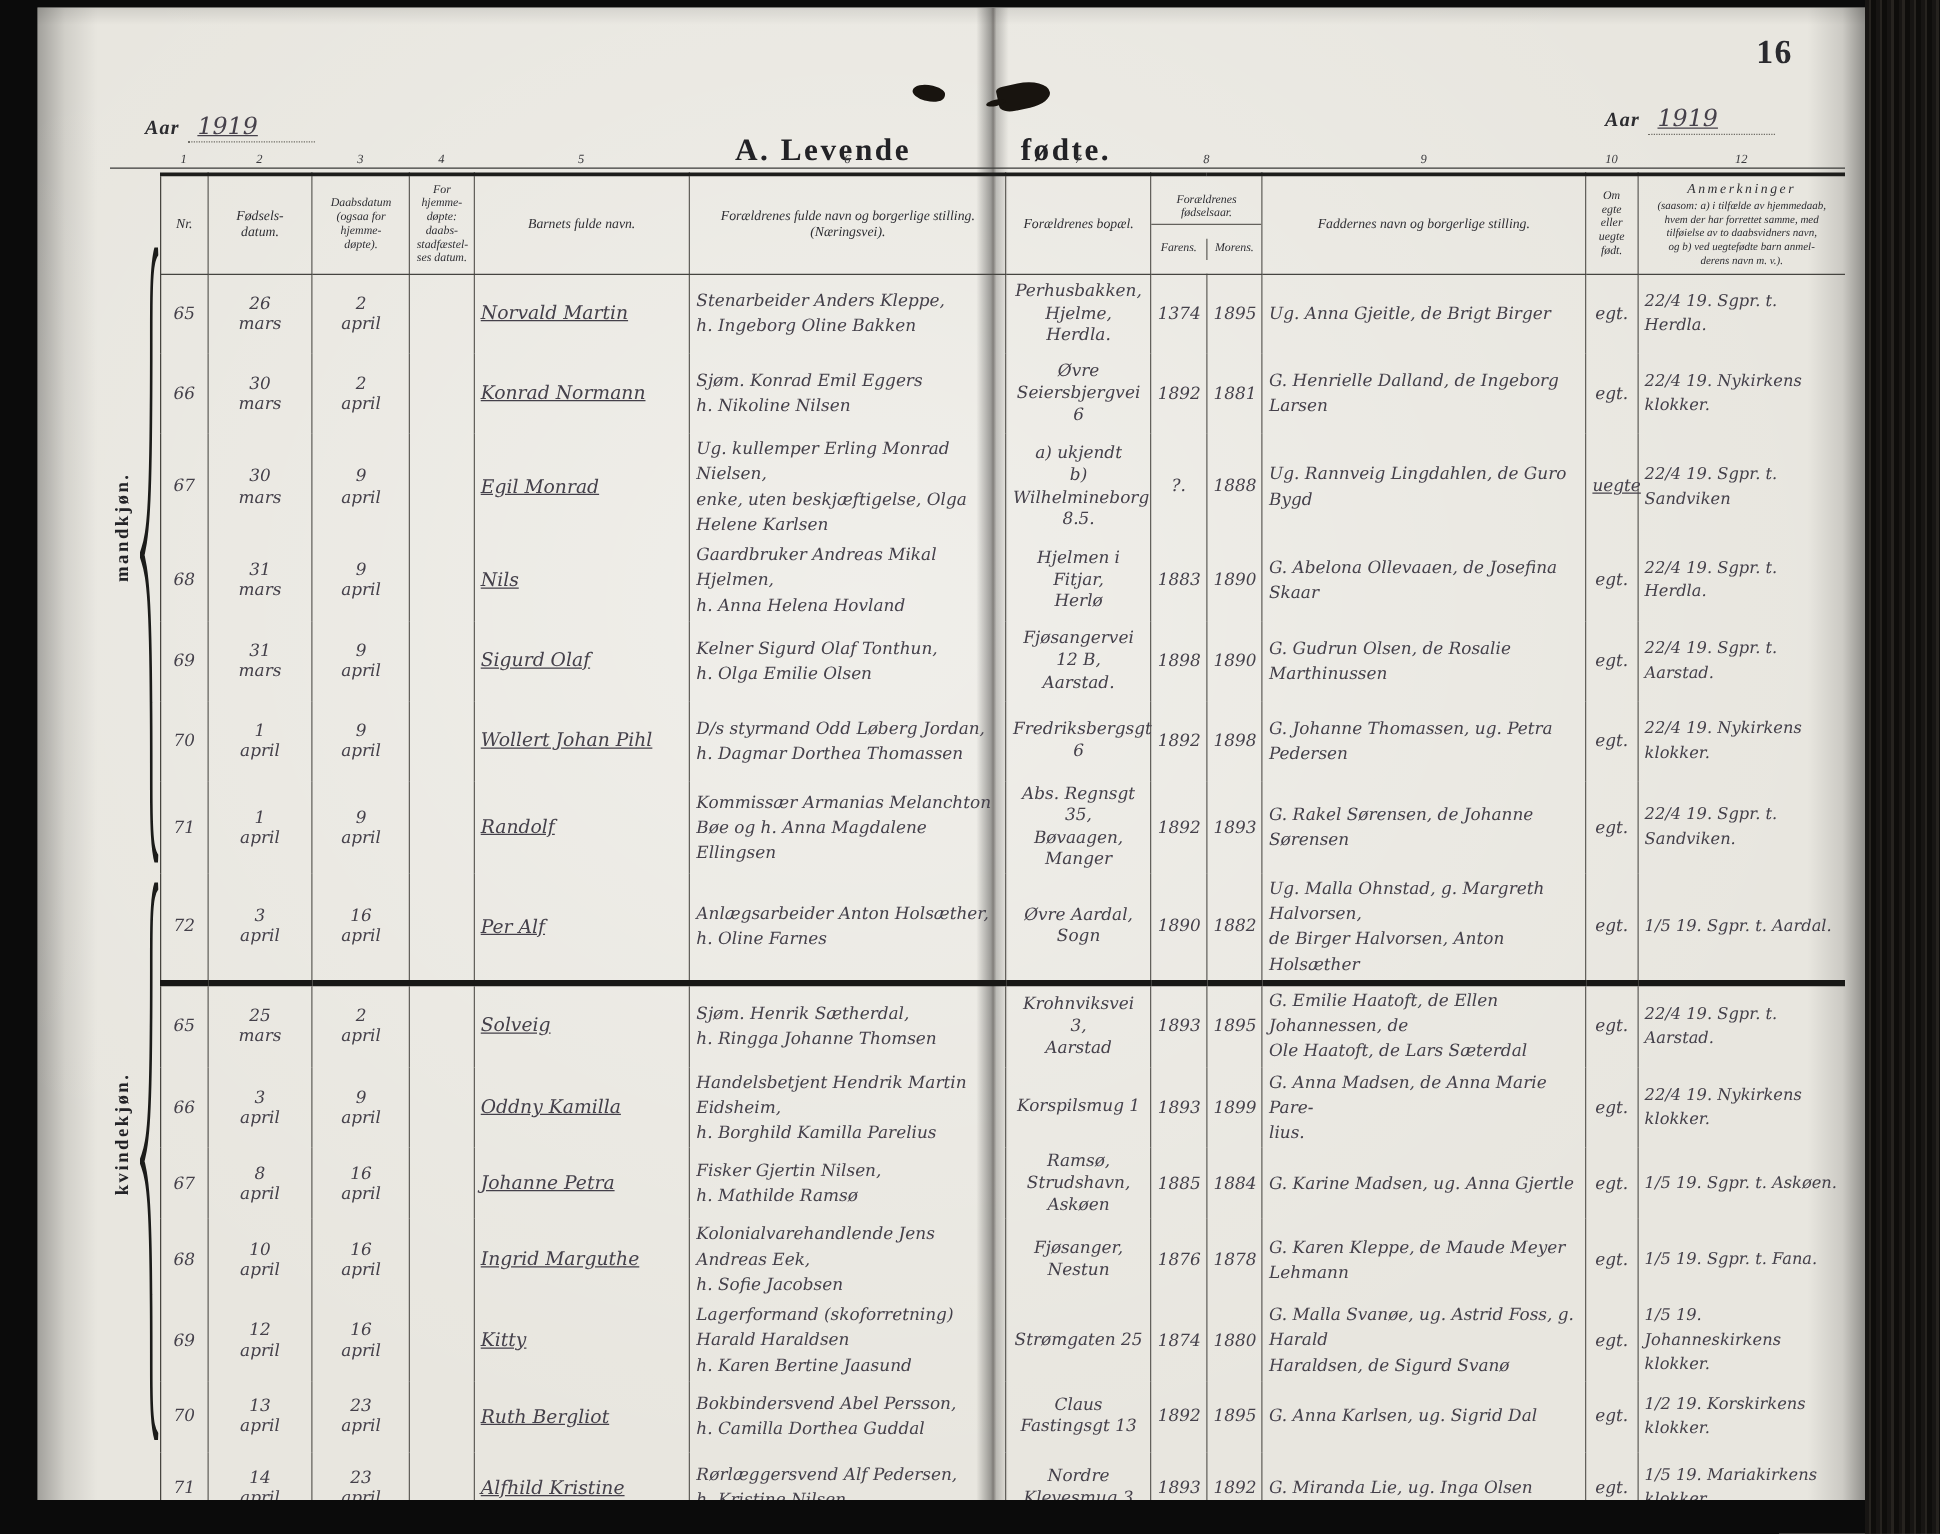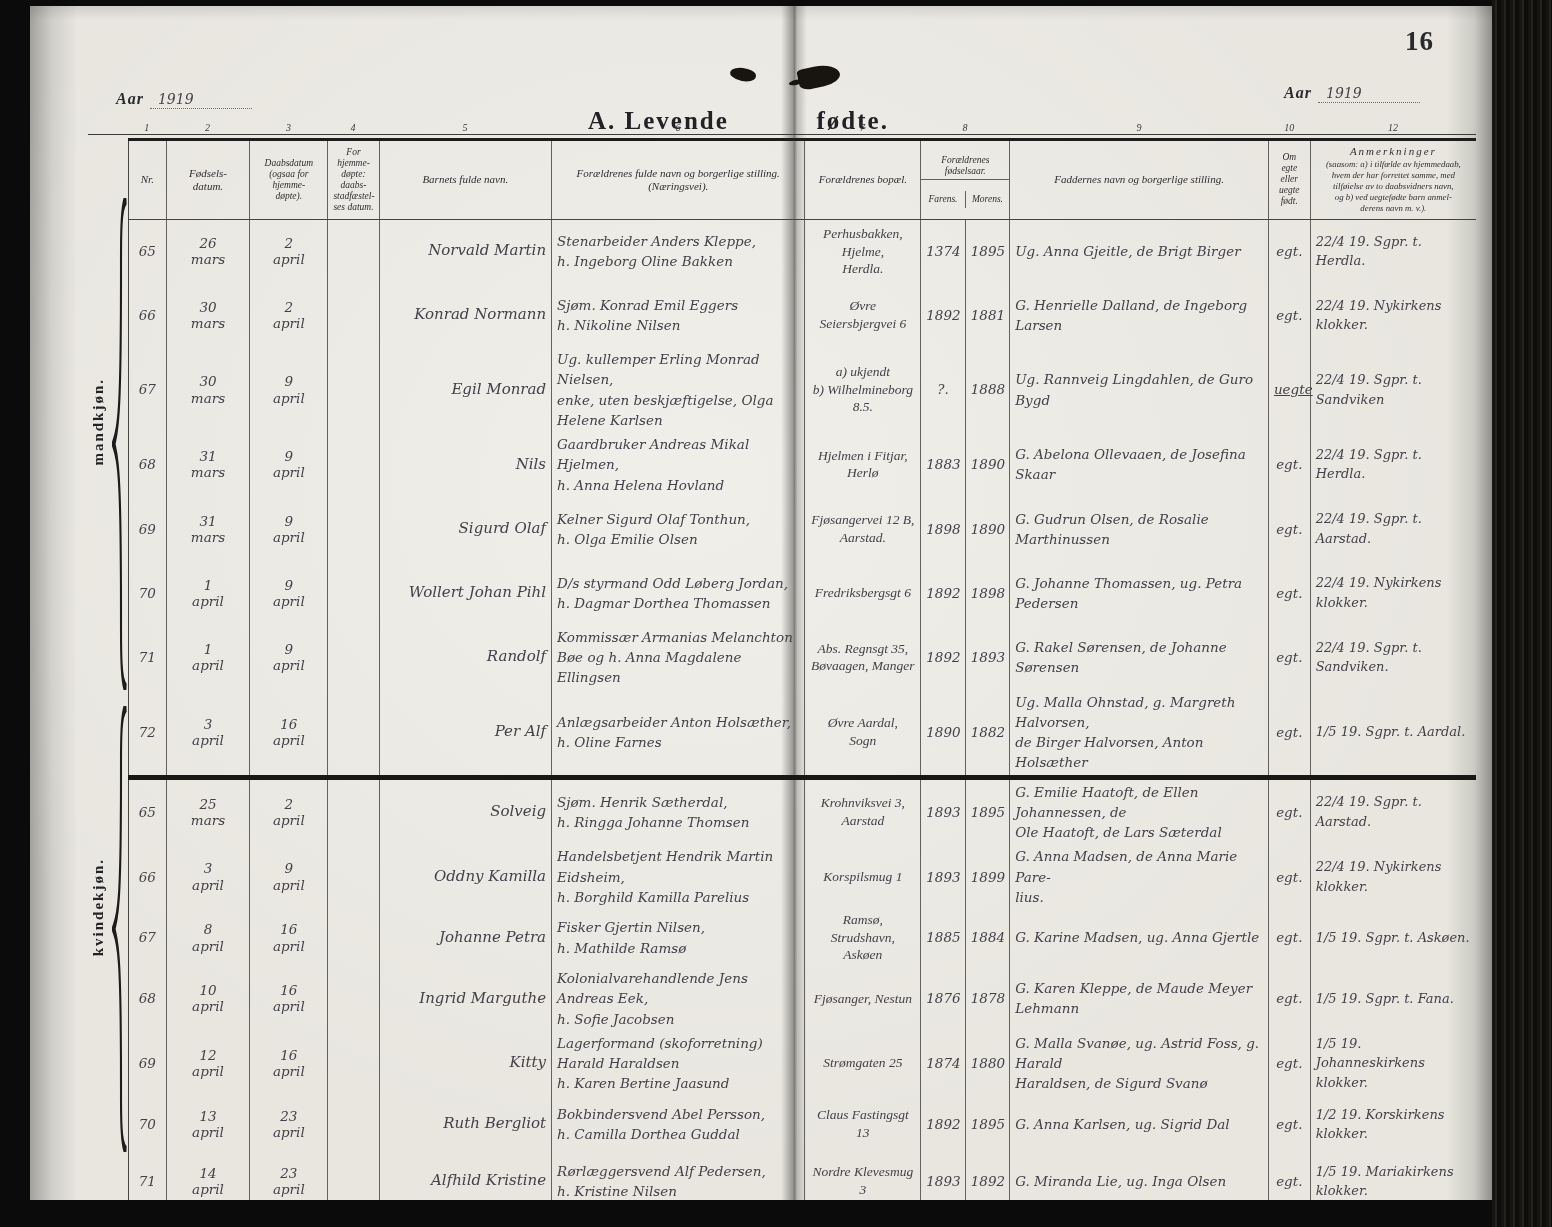--- a/index.html
+++ b/index.html
@@ -33,21 +33,21 @@
   .smudge.s2::after{content:"";position:absolute;left:-10px;top:9px;width:16px;height:5px;background:#18140f;border-radius:50%;}
 
   .page-number{position:absolute;right:58px;top:20px;font-size:27px;font-weight:bold;color:#2a2a2e;letter-spacing:1px;}
 
   
   .year-block{position:absolute;top:84px;font-size:16px;color:#2c2c30;}
   .year-block .lbl{font-style:italic;font-weight:bold;letter-spacing:1px;}
   .year-block .val{
     display:inline-block;min-width:86px;margin-left:6px;padding:0 8px 1px 8px;
     border-bottom:1px dotted #6f6d66;
-    font-family:"DejaVu Serif",serif;font-style:italic;font-size:14px;color:#46414b;
+    font-family:"DejaVu Serif",serif;font-style:italic;font-size:19px;color:#46414b;text-decoration:underline;
   }
   .year-left{left:86px;}
   .year-right{right:72px;top:78px;}
   .title-part{position:absolute;top:101px;font-size:25px;font-weight:bold;letter-spacing:2px;color:#222226;}
   .title-left{right:52.2%;}
   .title-right{left:53.8%;}
 
   
   .table-zone{position:absolute;left:98px;top:132px;right:16px;}
   .colnums{position:absolute;left:0;right:0;top:-16px;height:14px;display:flex;}
@@ -77,22 +77,22 @@
 
   tbody td{
     white-space:pre-line;
     font-family:"DejaVu Serif",serif;font-style:italic;
     font-size:14.5px;line-height:1.45;color:#44404a;
   }
   tbody.sec0 tr{height:64px;}
   tbody.sec1 tr{height:57px;}
   tbody.sec1 tr:first-child td{border-top:5px solid #181816;}
   td.c-nr,td.c-birth,td.c-baptism,td.c-home,td.c-father_year,td.c-mother_year,td.c-legitimacy{text-align:center;font-size:13.5px;line-height:1.2;}
-  td.c-name{text-align:right;font-size:15px;}
-  td.c-residence{text-align:center;font-size:13.5px;line-height:1.3;font-family:Liberation Serif, serif;}
+  td.c-name{text-align:left;font-size:15px;text-decoration:underline;}
+  td.c-residence{text-align:center;font-size:13.5px;line-height:1.3;}
   td.c-parents,td.c-sponsors,td.c-remarks{text-align:left;font-size:13.5px;line-height:1.5;}
   td.c-remarks{font-size:13px;}
   td.uegte{text-decoration:underline;}
 
   
   .sex-label{
     position:absolute;writing-mode:vertical-rl;transform:rotate(180deg);
     font-weight:bold;font-size:15px;letter-spacing:2px;color:#232327;
   }
   .sex-label.mand{left:60px;top:372px;}

